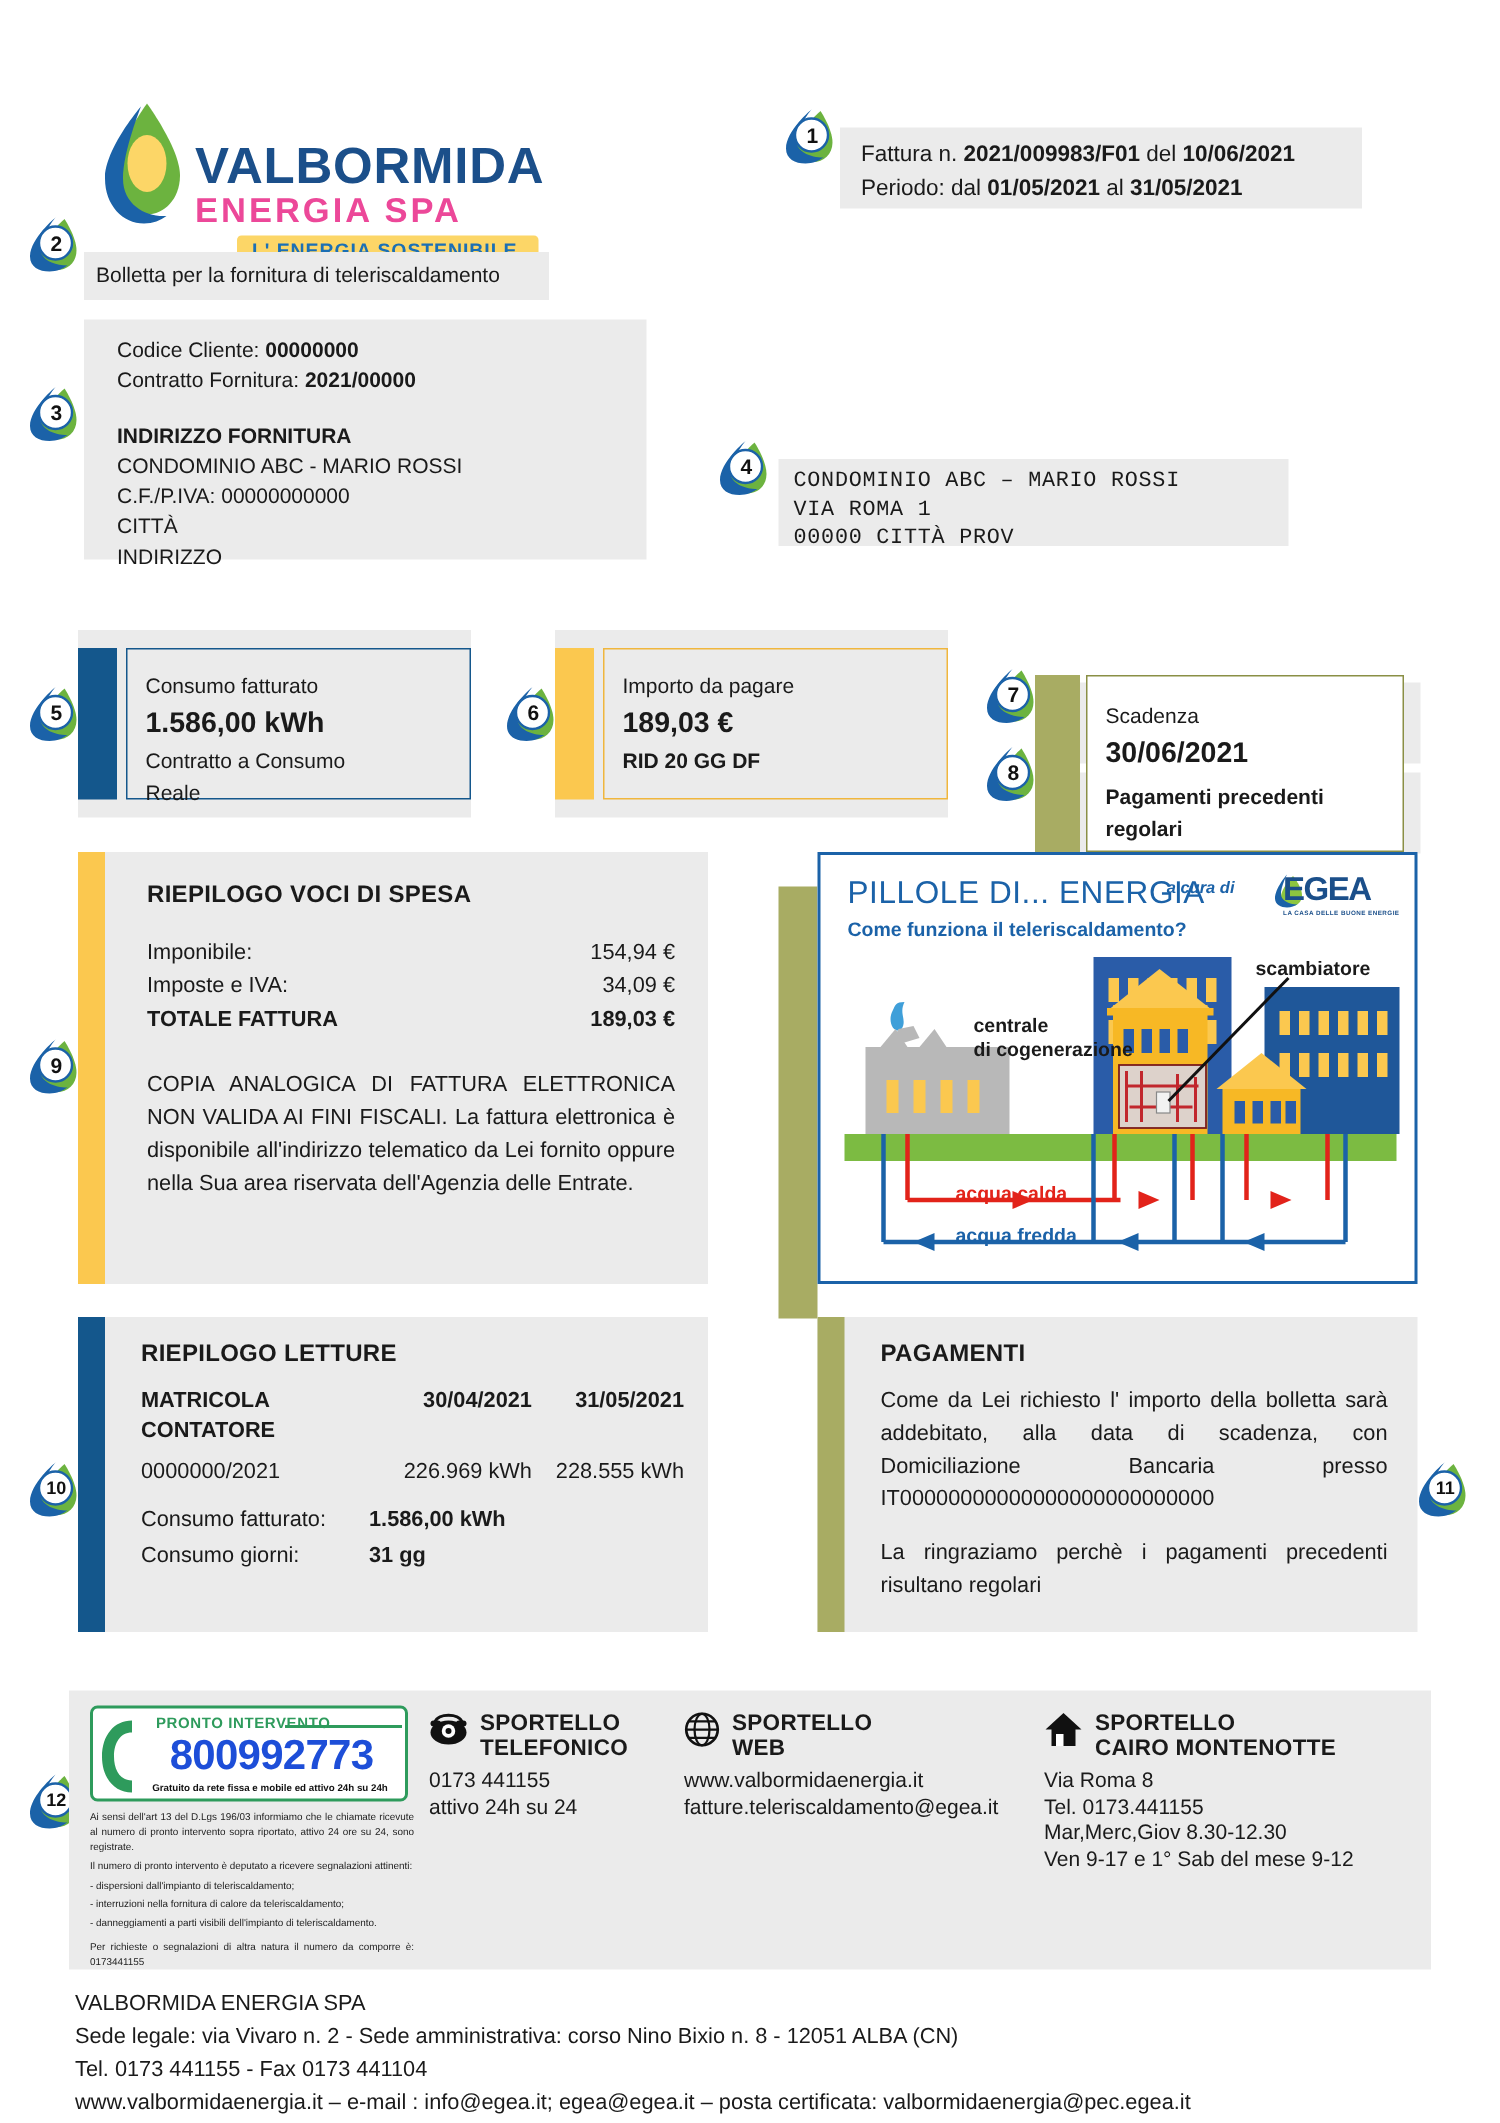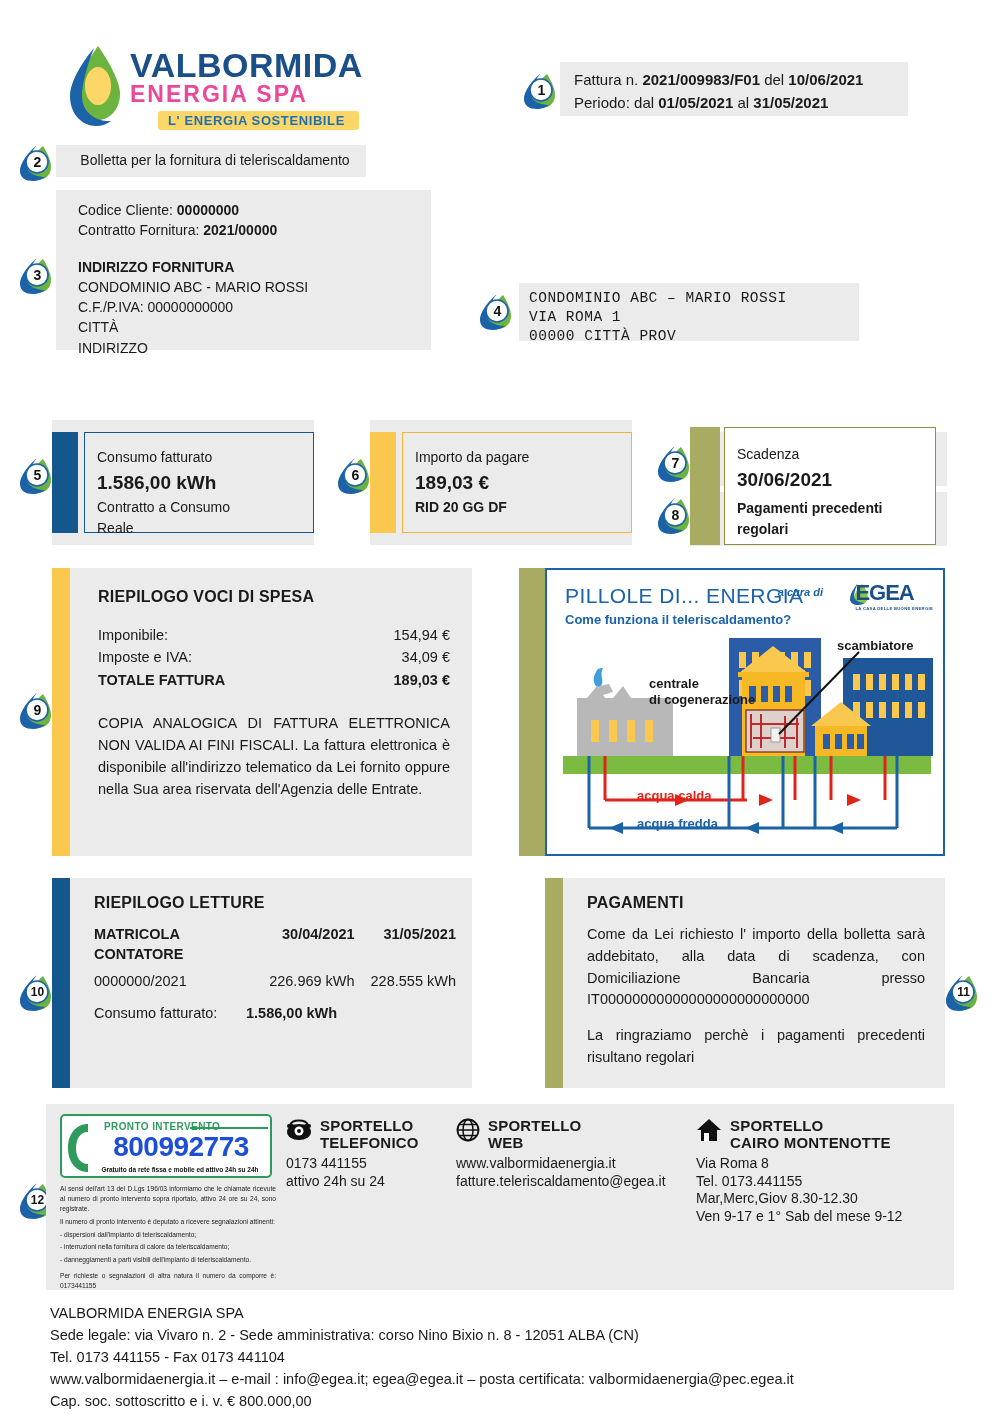--- a/index.html
+++ b/index.html
@@ -4,21 +4,21 @@
 <style>
   * { box-sizing: border-box; margin: 0; padding: 0; }
   body {
     width: 1000px; height: 1415px;
     background: #ffffff;
     font-family: "Liberation Sans", sans-serif;
     color: #1a1a1a;
     position: relative;
     overflow: hidden;
   }
-  .abs { position: absolute; }
+  .abs { position: absolute; margin-top: 23px; }
 
   
   .badge { position: absolute; width: 40px; height: 40px; }
   .badge svg { display:block; width:40px; height:40px; }
   .badge .num {
     position: absolute; inset: 0;
     display: flex; align-items: center; justify-content: center;
     font-size: 14px; font-weight: bold; color: #111;
     padding-left: 1px; padding-bottom: 1px;
   }
@@ -32,21 +32,21 @@
                border-radius: 3px; margin-top: 4px; }
 
   
   .gray { background: #ebebeb; }
 
   
   #invoice-block { left: 560px; top: 62px; width: 348px; height: 54px; padding: 7px 0 0 14px; }
   #invoice-block div { font-size: 15px; line-height: 1.5; }
 
   
-  #supply-type { left: 56px; top: 145px; width: 310px; height: 32px; padding: 7px 0 0 8px; font-size: 14px; text-align: center; }
+  #supply-type { left: 56px; top: 145px; width: 310px; height: 32px; padding: 7px 0 0 8px; font-size: 14px; }
 
   
   #customer-block { left: 56px; top: 190px; width: 375px; height: 160px; padding: 10px 0 0 22px; }
   #customer-block div { font-size: 14px; line-height: 1.45; }
   .mt { margin-top: 16px; }
 
   
   #address-window { left: 519px; top: 283px; width: 340px; height: 58px; padding: 6px 0 0 10px; }
   #address-window div { font-family: "Liberation Mono", monospace; font-size: 14.5px; line-height: 1.32; letter-spacing: .5px; }
 
@@ -425,20 +425,24 @@
         <td style="padding-top:6px">0000000/2021</td>
         <td class="c" style="padding-top:6px">226.969 kWh</td>
         <td class="c" style="padding-top:6px">228.555 kWh</td>
       </tr>
     </tbody>
       </table>
     <div style="display:flex;margin-top:14px;font-size:14.5px">
       <span style="width:152px">Consumo fatturato:</span>
       <span class="bold">1.586,00 kWh</span>
     </div>
+    <div style="display:flex;margin-top:8px;font-size:14.5px">
+      <span style="width:152px">Consumo giorni:</span>
+      <span class="bold">31 gg</span>
+    </div>
   </div>
 </div>
 
 <div class="badge" style="left:943px;top:972px">
   <svg viewBox="0 0 40 40">
       <path d="M26 4 C26 4 10 18 10 28 C10 35 15 38 21 38 C28 38 34 33 34 25 C34 16 26 4 26 4Z" fill="#6cb33f"></path>
       <path d="M20 3 C20 3 3 17 3 29 C3 36 9 39 16 39 C21 39 25 37 28 35 C19 35 10 31 10 24 C10 15 20 3 20 3Z" fill="#1b62a8"></path>
       <circle cx="20" cy="20" r="11" fill="#fff"></circle>
       <circle cx="20" cy="20" r="11" fill="none" stroke="#1b62a8" stroke-width="1.6"></circle>
     </svg>

